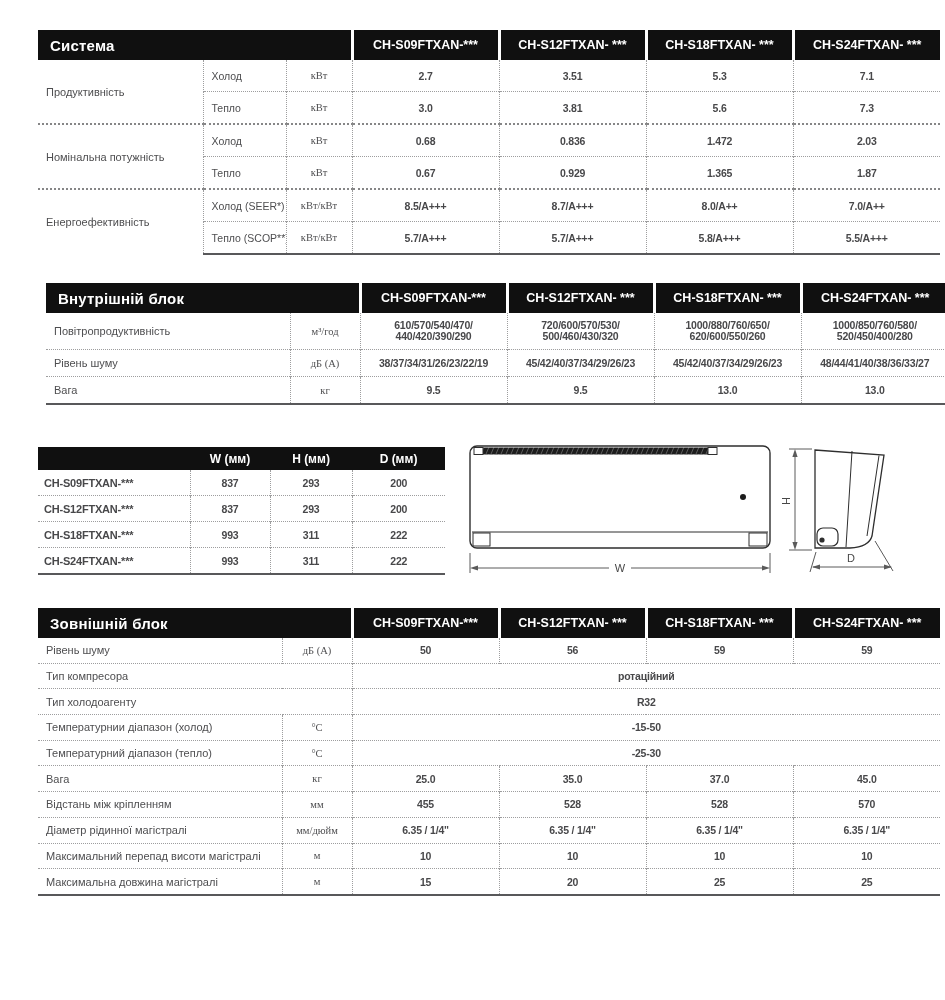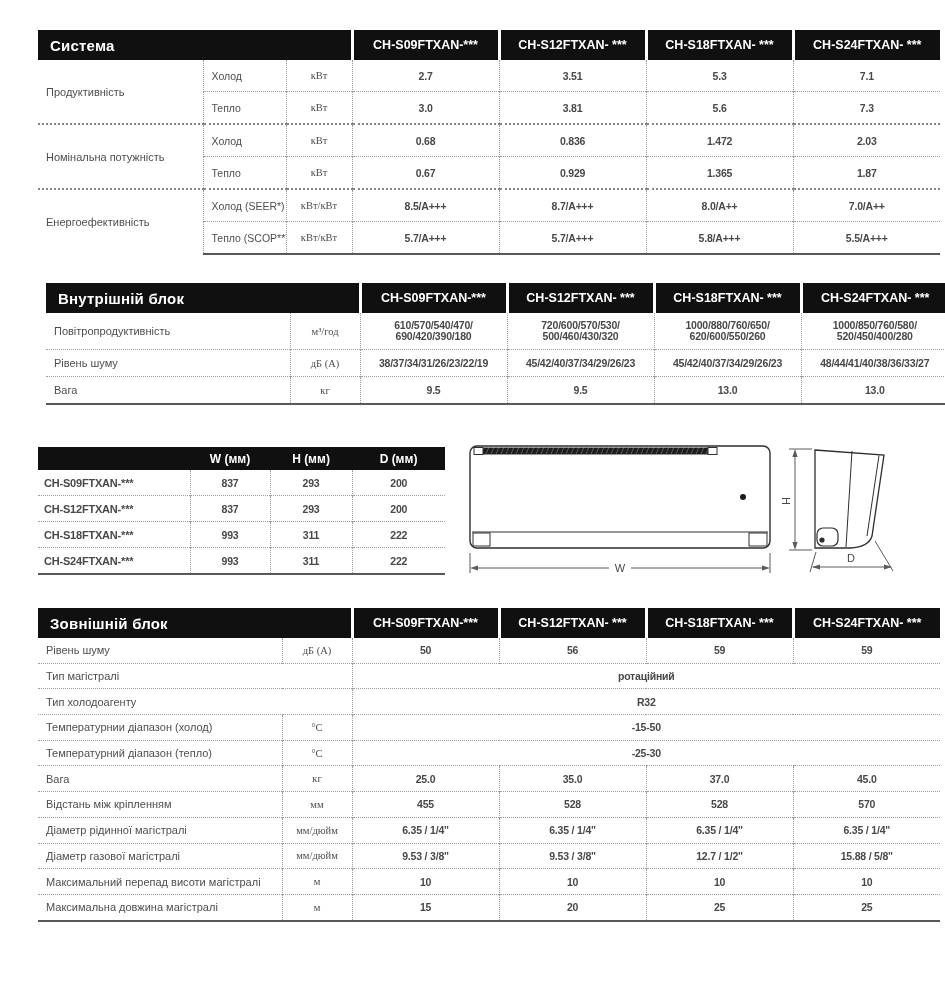--- a/index.html
+++ b/index.html
@@ -125,21 +125,21 @@
       <th class="model">CH-S18FTXAN- ***</th>
       <th class="model">CH-S24FTXAN- ***</th>
     </tr>
       </thead>
     <tbody>
         <tr class="first-row tall">
           <td class="lbl">Повітропродуктивність</td>
           <td class="unit">м³/год</td>
           <td class="val">
             <div class="vline">610/570/540/470/</div>
-            <div class="vline">690/420/390/180</div>
+            <div class="vline">440/420/390/290</div>
           </td>
           <td class="val">
             <div class="vline">720/600/570/530/</div>
             <div class="vline">500/460/430/320</div>
           </td>
           <td class="val">
             <div class="vline">1000/880/760/650/</div>
             <div class="vline">620/600/550/260</div>
           </td>
           <td class="val">
@@ -286,21 +286,21 @@
     <tbody>
         <tr class="first-row">
           <td class="lbl">Рівень шуму</td>
           <td class="unit">дБ (А)</td>
           <td class="val">50</td>
           <td class="val">56</td>
           <td class="val">59</td>
           <td class="val">59</td>
         </tr>
         <tr>
-          <td class="lbl" colspan="2">Тип магістралі</td>
+          <td class="lbl" colspan="2">Тип компресора</td>
           <td class="val" colspan="4">ротаційний</td>
         </tr>
         <tr>
           <td class="lbl" colspan="2">Тип холодоагенту</td>
           <td class="val" colspan="4">R32</td>
         </tr>
         <tr>
           <td class="lbl">Температурнии діапазон (холод)</td>
           <td class="unit">°С</td>
           <td class="val" colspan="4">-15-50</td>
@@ -326,28 +326,20 @@
           <td class="val">528</td>
           <td class="val">570</td>
         </tr>
         <tr>
           <td class="lbl">Діаметр рідинної магістралі</td>
           <td class="unit">мм/дюйм</td>
           <td class="val">6.35 / 1/4"</td>
           <td class="val">6.35 / 1/4"</td>
           <td class="val">6.35 / 1/4"</td>
           <td class="val">6.35 / 1/4"</td>
-        </tr>
-        <tr>
-          <td class="lbl">Діаметр газової магістралі</td>
-          <td class="unit">мм/дюйм</td>
-          <td class="val">9.53 / 3/8"</td>
-          <td class="val">9.53 / 3/8"</td>
-          <td class="val">12.7 / 1/2"</td>
-          <td class="val">15.88 / 5/8"</td>
         </tr>
         <tr>
           <td class="lbl">Максимальний перепад висоти магістралі</td>
           <td class="unit">м</td>
           <td class="val">10</td>
           <td class="val">10</td>
           <td class="val">10</td>
           <td class="val">10</td>
         </tr>
         <tr class="last-row">

